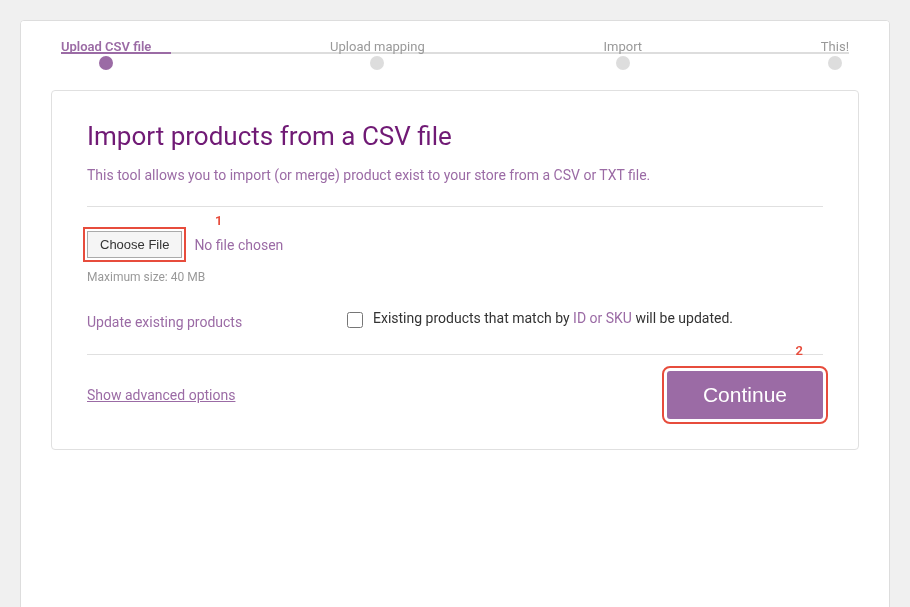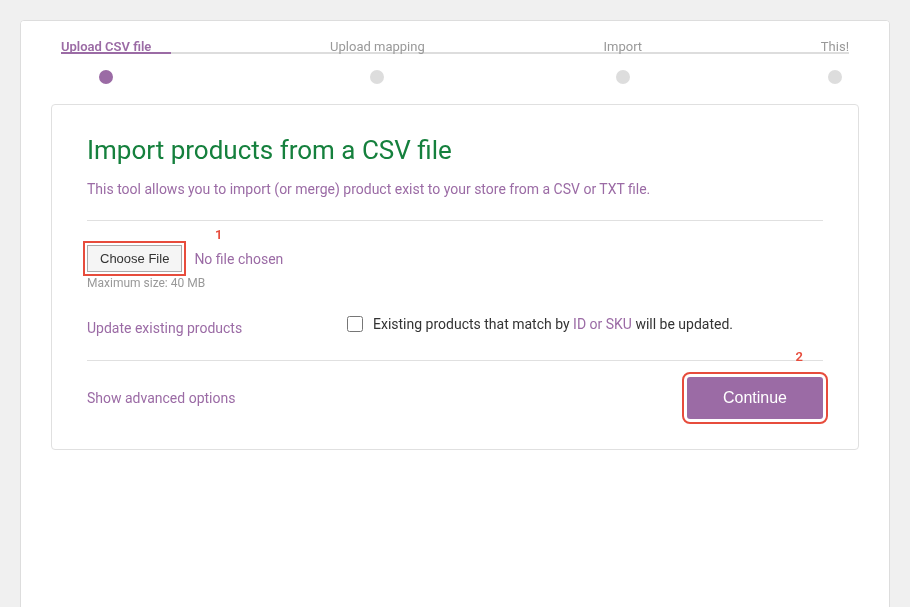--- a/index.html
+++ b/index.html
@@ -47,21 +47,21 @@
       display: flex;
       justify-content: space-between;
       width: 100%;
       position: relative;
       z-index: 1;
     }
     .step {
       display: flex;
       flex-direction: column;
       align-items: center;
-      gap: 16px;
+      gap: 2px;
       text-align: right;
     }
     .step-label {
       font-size: 13px;
       color: #999;
     }
     .step-label.active {
       color: #9b6ba5;
       font-weight: 600;
     }
@@ -81,21 +81,21 @@
     .card {
       margin: 20px 30px;
       border: 1px solid #e0e0e0;
       border-radius: 4px;
       background: #fff;
       padding: 30px 35px;
     }
     .card-title {
       font-size: 26px;
       font-weight: 400;
-      color: #15803d;
+      color: #701a75;
       margin-bottom: 14px;
     }
     .card-description {
       font-size: 14px;
       color: #9b6ba5;
       margin-bottom: 20px;
       line-height: 1.5;
     }
     .divider {
       border: none;
@@ -137,27 +137,27 @@
       outline: 2px solid #e74c3c;
       outline-offset: 2px;
     }
     .no-file-label {
       font-size: 14px;
       color: #9b6ba5;
     }
     .max-size-label {
       font-size: 12px;
       color: #999;
-      margin-top: 4px;
+      margin-top: 12px;
     }
 
     
     .checkbox-row {
       display: flex;
-      align-items: flex-start;
+      align-items: center;
       gap: 10px;
     }
     .checkbox-input {
       width: 16px;
       height: 16px;
       margin-top: 2px;
       flex-shrink: 0;
       accent-color: #9b6ba5;
     }
     .checkbox-label {
@@ -174,31 +174,32 @@
       display: flex;
       justify-content: space-between;
       align-items: center;
       margin-top: 10px;
       padding-top: 16px;
       border-top: 1px solid #e0e0e0;
     }
     .show-advanced-link {
       font-size: 14px;
       color: #9b6ba5;
+      text-decoration: underline;
       cursor: pointer;
       background: none;
       border: none;
       padding: 0;
     }
     .continue-btn {
       background: #9b6ba5;
       color: #fff;
       border: none;
       padding: 12px 36px;
-      font-size: 16px;
+      font-size: 21px;
       cursor: pointer;
       border-radius: 3px;
       outline: 2px solid #e74c3c;
       outline-offset: 3px;
     }
 
     
     .file-section-wrapper {
       position: relative;
     }

